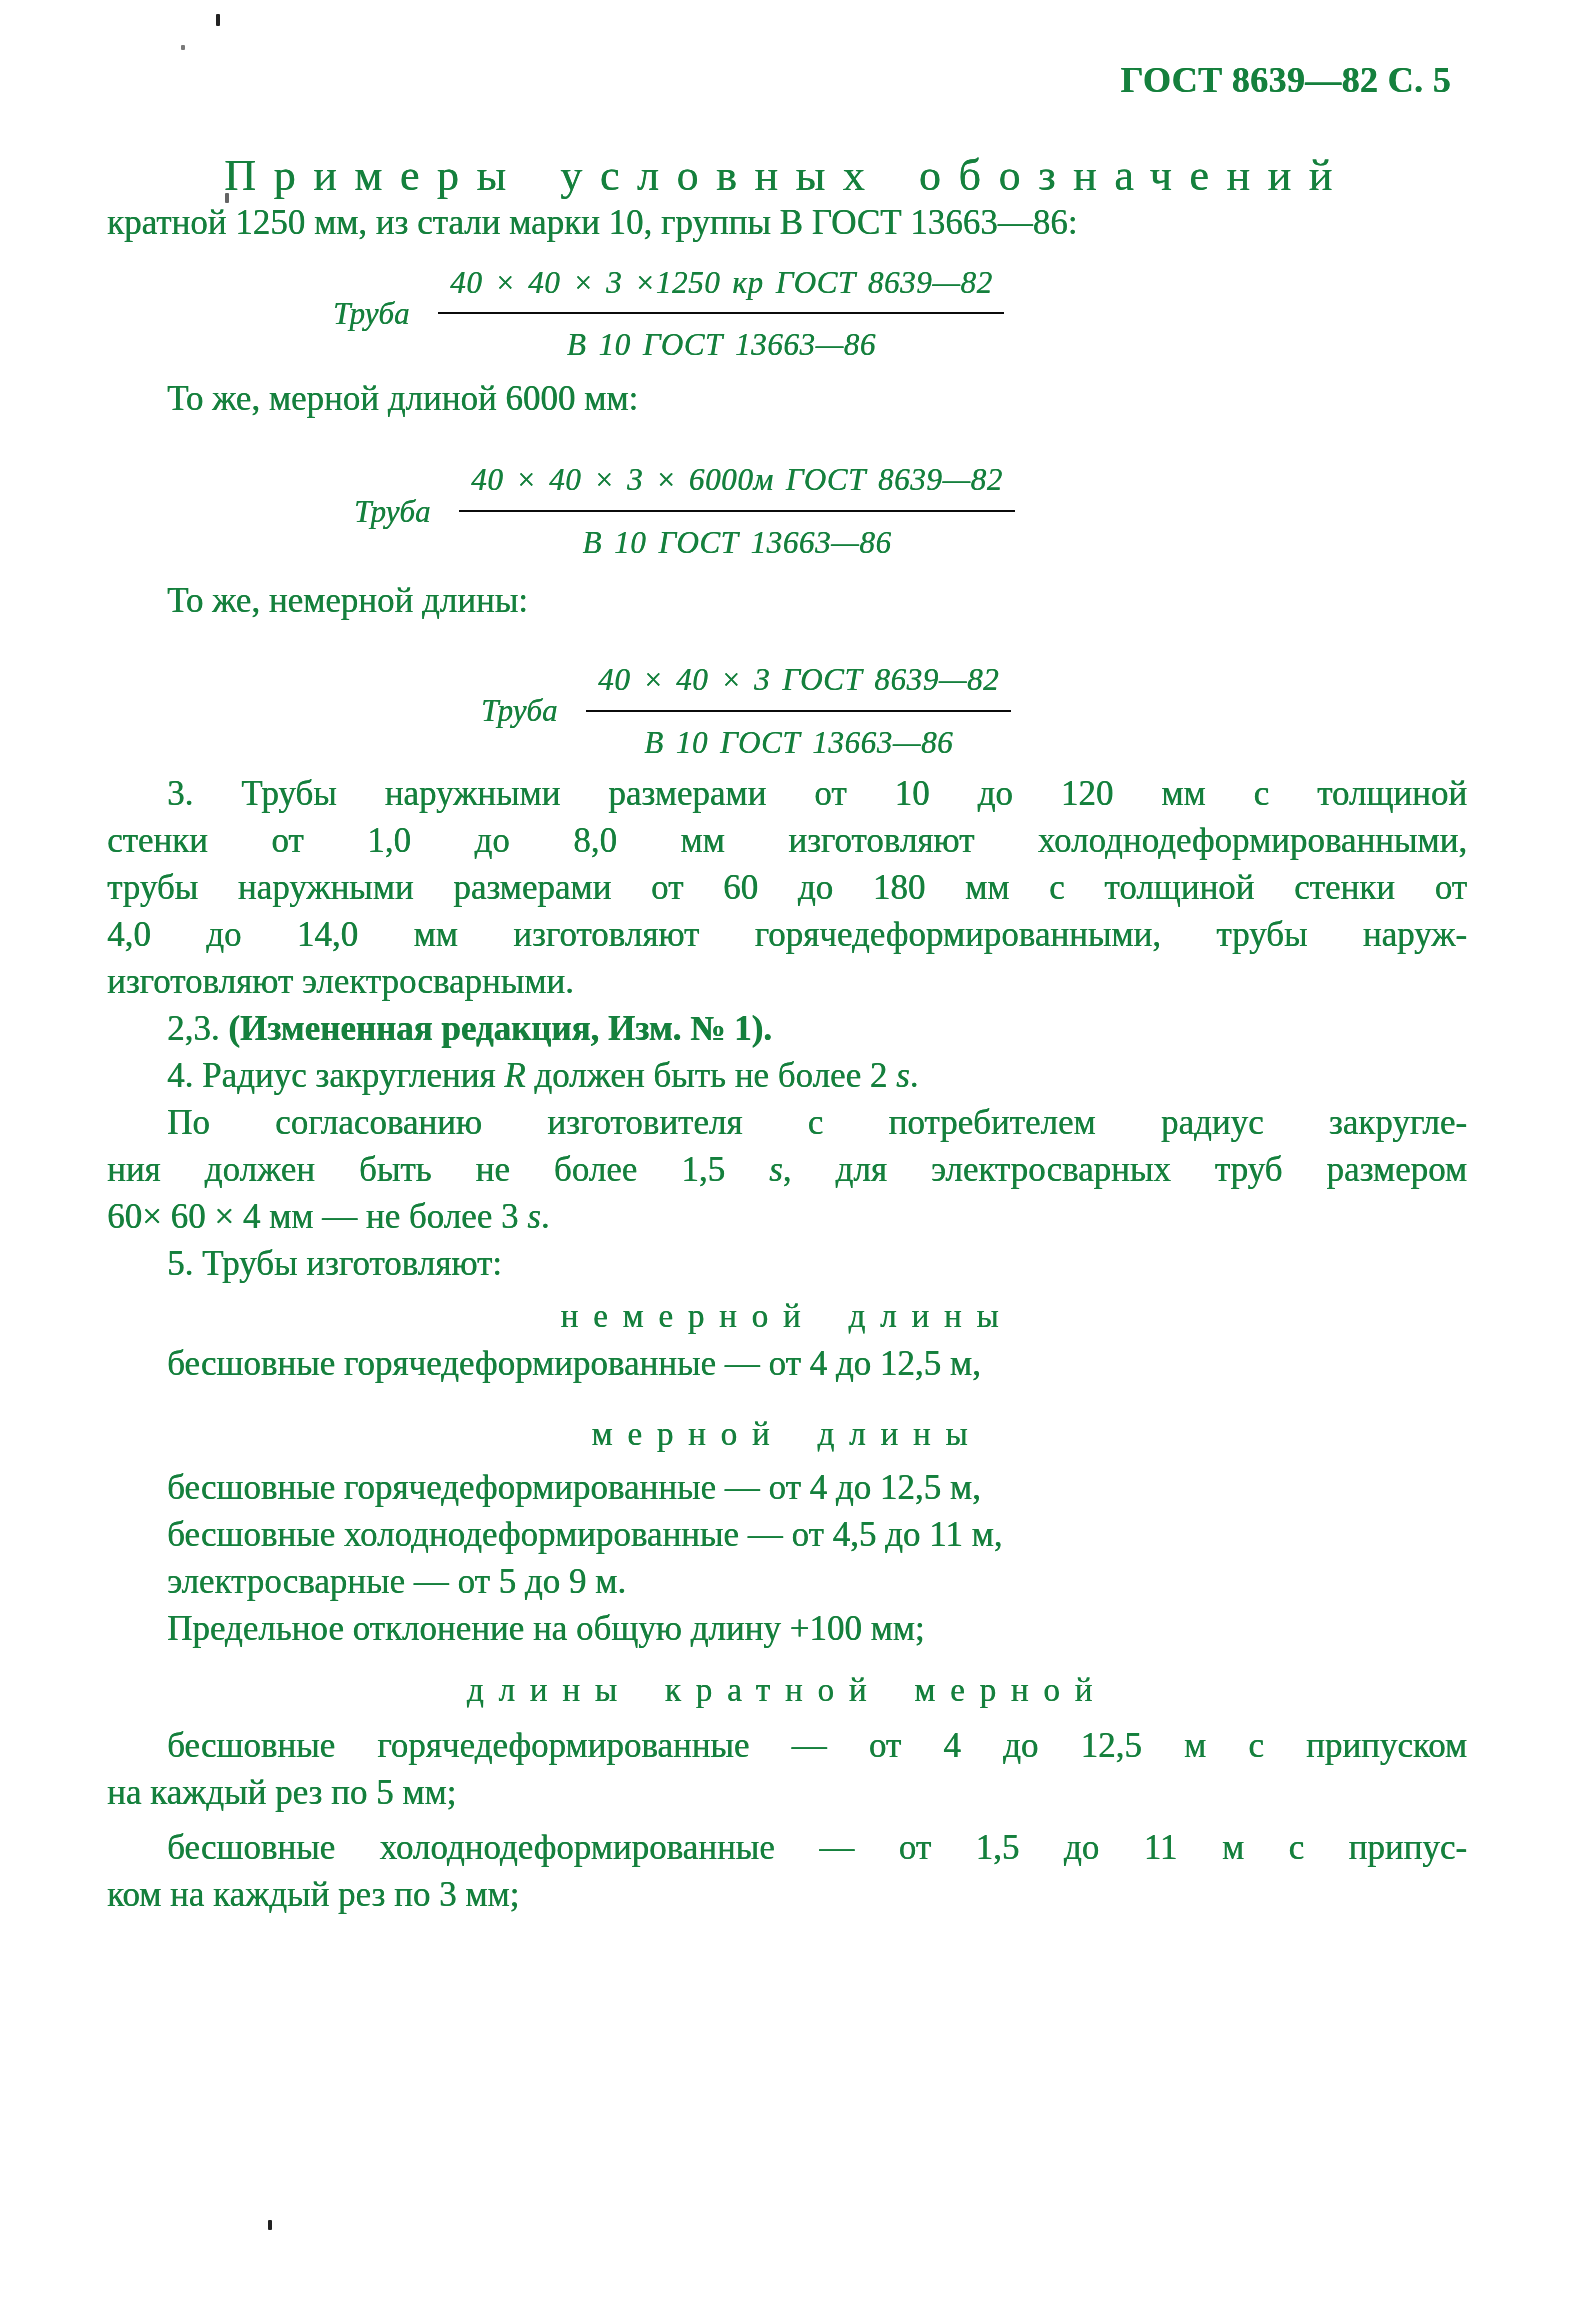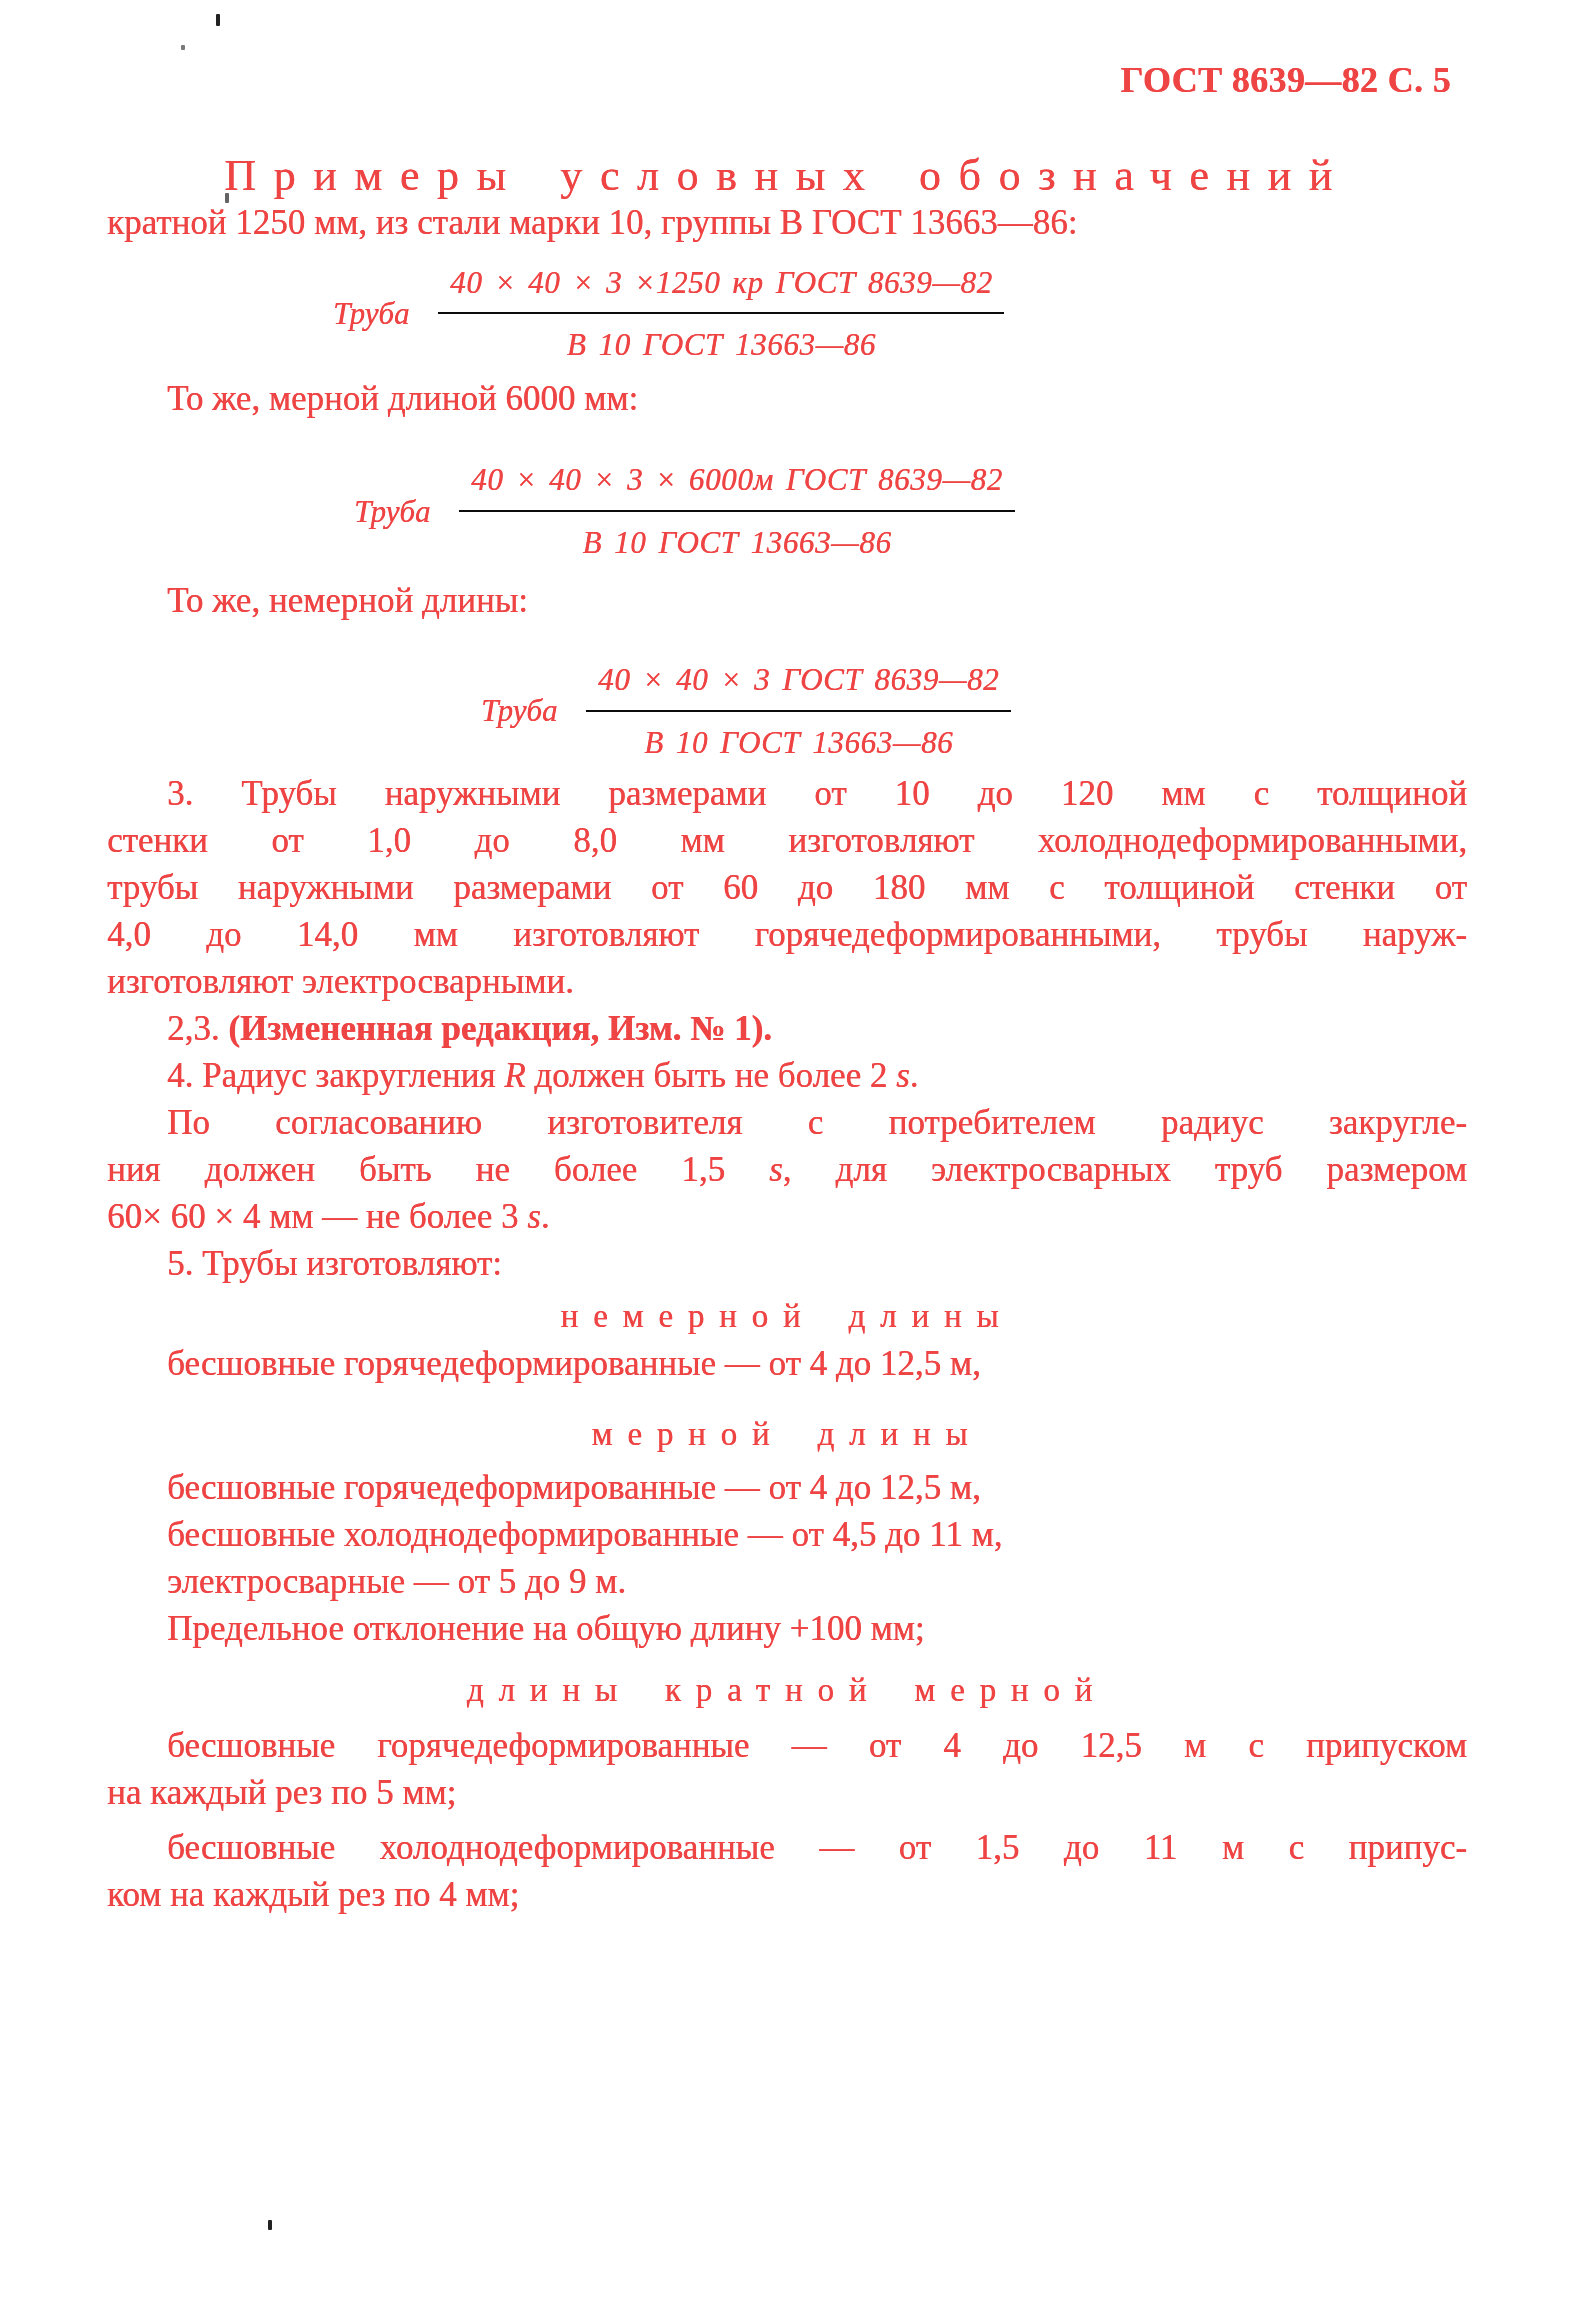--- a/index.html
+++ b/index.html
@@ -2,21 +2,21 @@
 <html><head>
 <meta charset="utf-8">
 <style>
   html,body { margin:0; padding:0; background:#e8e8e8; }
   .page {
     position:relative;
     width:1578px; height:2323px;
     margin:0 auto;
     background:#ffffff;
     font-family:"Liberation Serif","DejaVu Serif",serif;
-    color:#ef4444;
+    color:#15803d;
     overflow:hidden;
     text-shadow:0.4px 0 0 currentColor; 
   }
   .content {
     position:absolute; left:107px; top:0; width:1360px;
     font-size:35px; line-height:47px;
   }
   .header {
     position:absolute; top:59px; right:127px;
     font-weight:bold; font-size:36px; line-height:43px;
@@ -156,18 +156,18 @@
       <span class="line indent">Предельное отклонение на общую длину +100 мм;</span>
     </div>
 
     <div class="sec-heading h3m">длины кратной мерной</div>
     <div class="i2m">
       <span class="line indent jl">бесшовные горячедеформированные — от 4 до 12,5 м с припуском</span>
       <span class="line">на каждый рез по 5 мм;</span>
     </div>
     <div class="i2m">
       <span class="line indent jl">бесшовные холоднодеформированные — от 1,5 до 11 м с припус-</span>
-      <span class="line">ком на каждый рез по 4 мм;</span>
+      <span class="line">ком на каждый рез по 3 мм;</span>
     </div>
 
   </div>
 </div>
 
 
 </body></html>

